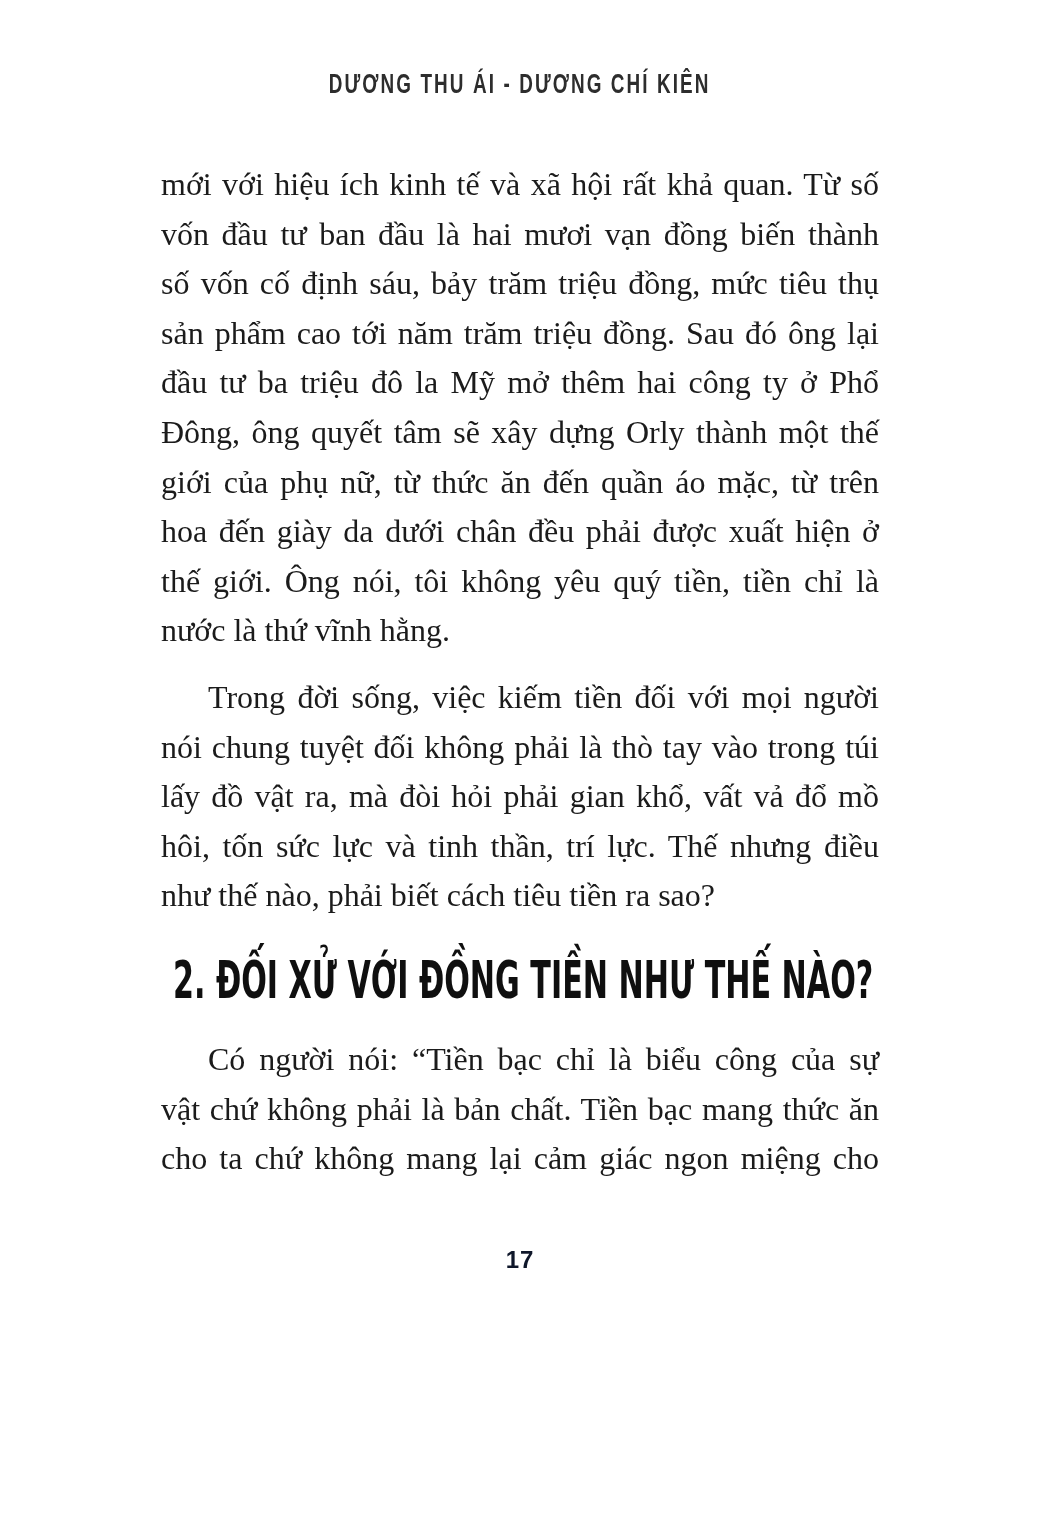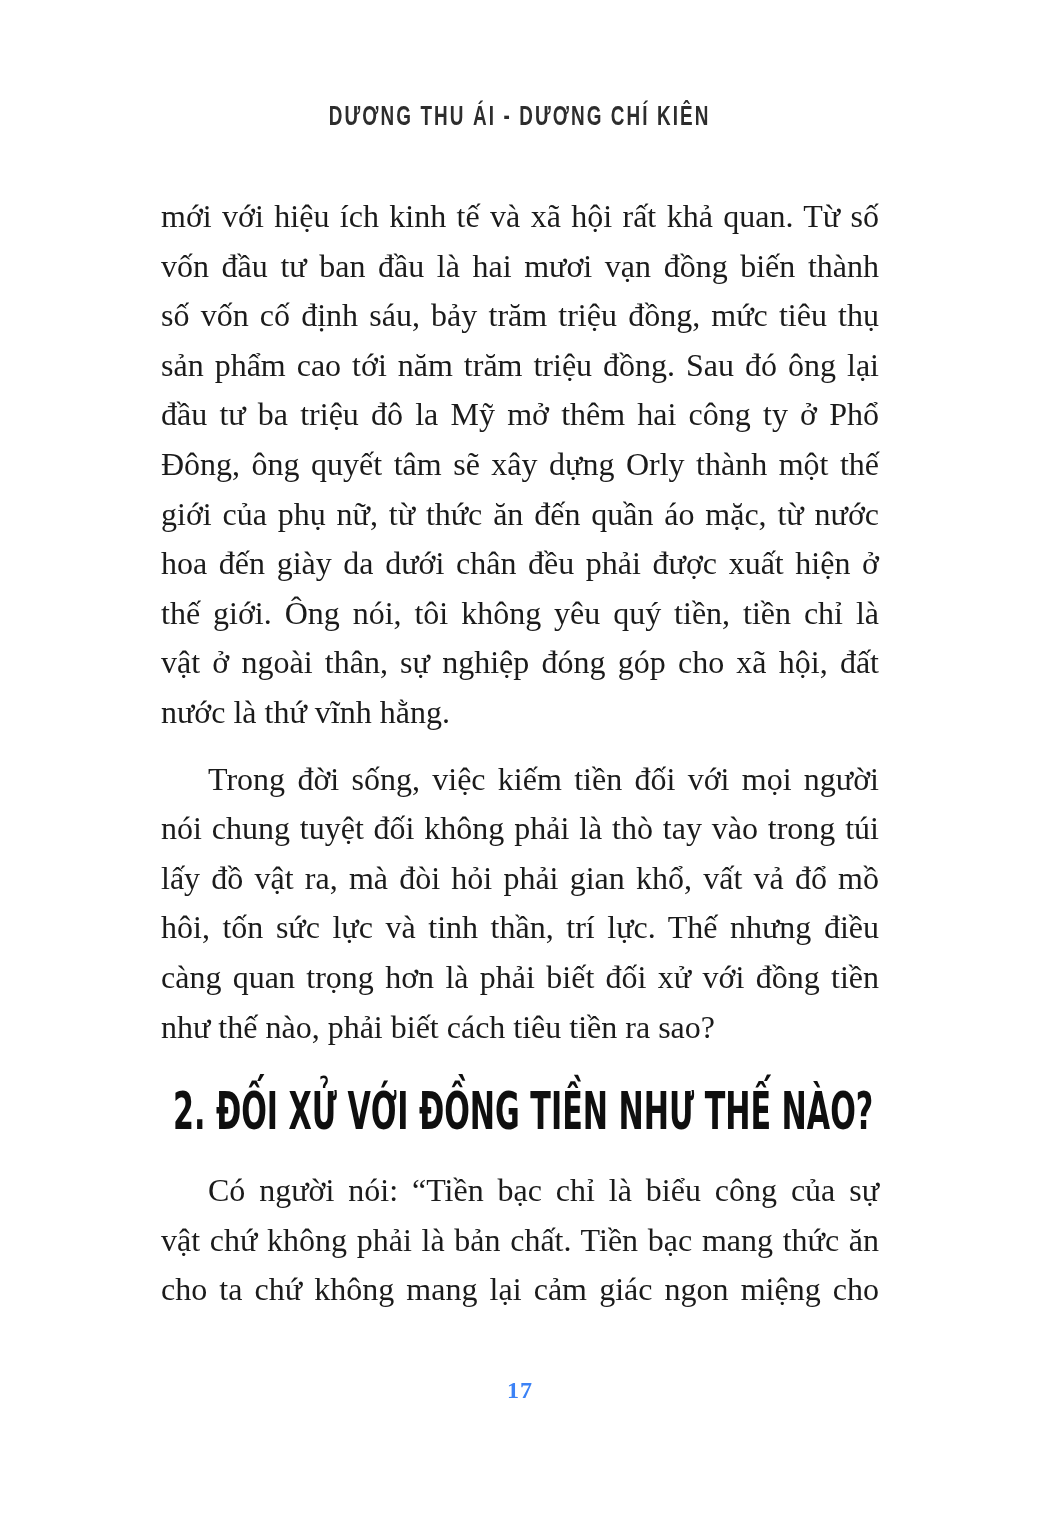--- a/index.html
+++ b/index.html
@@ -13,21 +13,20 @@
   .page {
     position: relative;
     width: 100%;
     height: 100%;
   }
   .header-row {
     padding-top: 68px;
     text-align: center;
     line-height: 33px;
     height: 33px;
-    margin-top: 32px;
   }
   .header-text {
     display: inline-block;
     font-family: "Liberation Sans", sans-serif;
     font-weight: 700;
     font-size: 27px;
     letter-spacing: 3px;
     color: #2d2d2d;
     white-space: nowrap;
     transform: scaleX(0.70);
@@ -66,56 +65,54 @@
     color: #0f0f0f;
     white-space: nowrap;
     transform: scaleX(0.58);
     transform-origin: left center;
   }
   .footer-row {
     margin-top: 62px;
     text-align: center;
   }
   .page-number {
-    font-family: Liberation Serif, serif;
+    font-family: Liberation Sans, sans-serif;
     font-weight: 700;
     font-size: 24px;
     letter-spacing: 1px;
-    color: #3b82f6;
+    color: #0f172a;
     text-align: center;
   }
 </style>
 </head>
 <body>
 
 <div class="page">
   <div class="header-row">
     <span class="header-text">DƯƠNG THU ÁI - DƯƠNG CHÍ KIÊN</span>
   </div>
 
   <main class="content">
       <div class="para">
         <div class="line">mới với hiệu ích kinh tế và xã hội rất khả quan. Từ số</div>
         <div class="line">vốn đầu tư ban đầu là hai mươi vạn đồng biến thành</div>
         <div class="line">số vốn cố định sáu, bảy trăm triệu đồng, mức tiêu thụ</div>
         <div class="line">sản phẩm cao tới năm trăm triệu đồng. Sau đó ông lại</div>
         <div class="line">đầu tư ba triệu đô la Mỹ mở thêm hai công ty ở Phổ</div>
         <div class="line">Đông, ông quyết tâm sẽ xây dựng Orly thành một thế</div>
-        <div class="line">giới của phụ nữ, từ thức ăn đến quần áo mặc, từ nước</div>
+        <div class="line">giới của phụ nữ, từ thức ăn đến quần áo mặc, từ trên</div>
         <div class="line">hoa đến giày da dưới chân đều phải được xuất hiện ở</div>
         <div class="line">thế giới. Ông nói, tôi không yêu quý tiền, tiền chỉ là</div>
-        <div class="line">vật ở ngoài thân, sự nghiệp đóng góp cho xã hội, đất</div>
         <div class="line short">nước là thứ vĩnh hằng.</div>
       </div>
       <div class="para indent">
         <div class="line">Trong đời sống, việc kiếm tiền đối với mọi người</div>
         <div class="line">nói chung tuyệt đối không phải là thò tay vào trong túi</div>
         <div class="line">lấy đồ vật ra, mà đòi hỏi phải gian khổ, vất vả đổ mồ</div>
         <div class="line">hôi, tốn sức lực và tinh thần, trí lực. Thế nhưng điều</div>
-        <div class="line">càng quan trọng hơn là phải biết đối xử với đồng tiền</div>
         <div class="line short">như thế nào, phải biết cách tiêu tiền ra sao?</div>
       </div>
       <h2 class="section-heading"><span class="heading-text">2. ĐỐI XỬ VỚI ĐỒNG TIỀN NHƯ THẾ NÀO?</span></h2>
       <div class="para indent">
         <div class="line">Có người nói: “Tiền bạc chỉ là biểu công của sự</div>
         <div class="line">vật chứ không phải là bản chất. Tiền bạc mang thức ăn</div>
         <div class="line">cho ta chứ không mang lại cảm giác ngon miệng cho</div>
       </div>
     </main>
 

